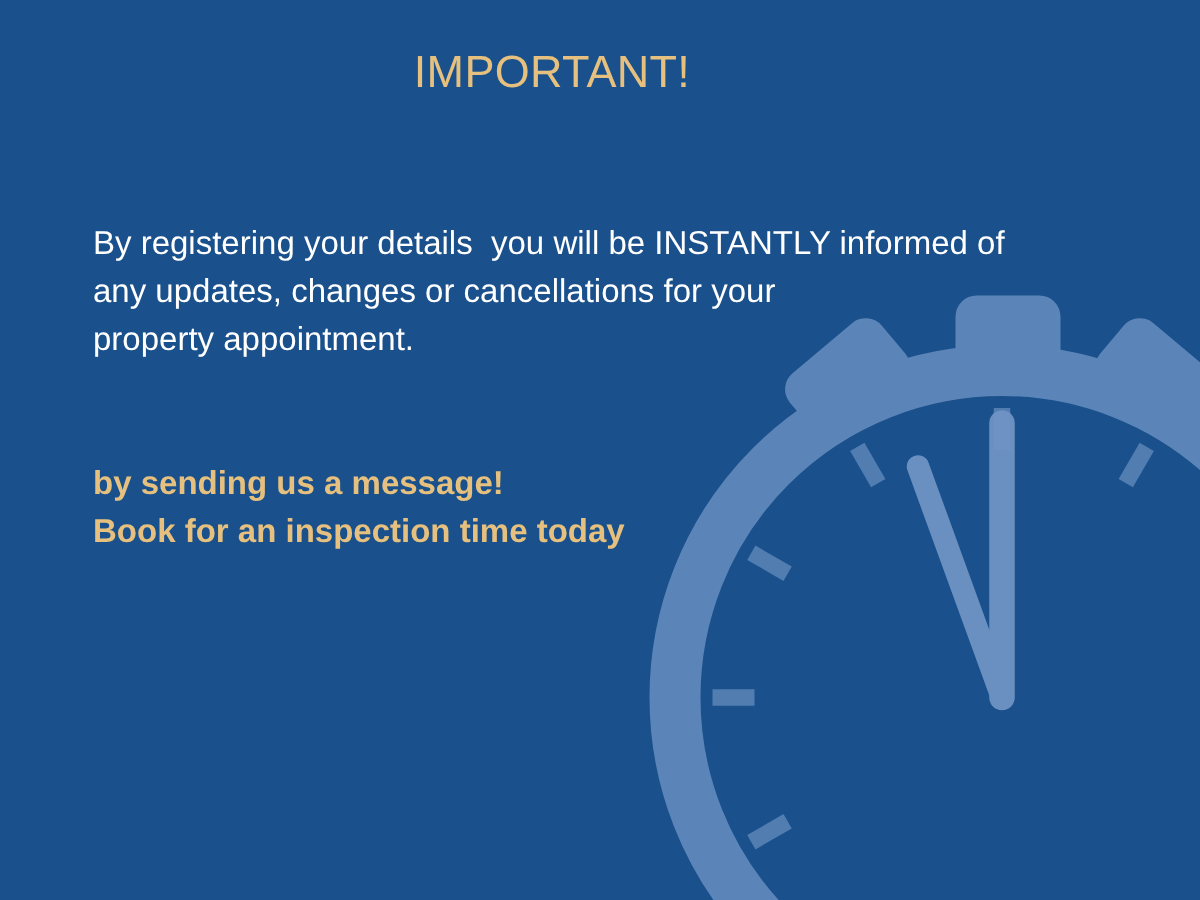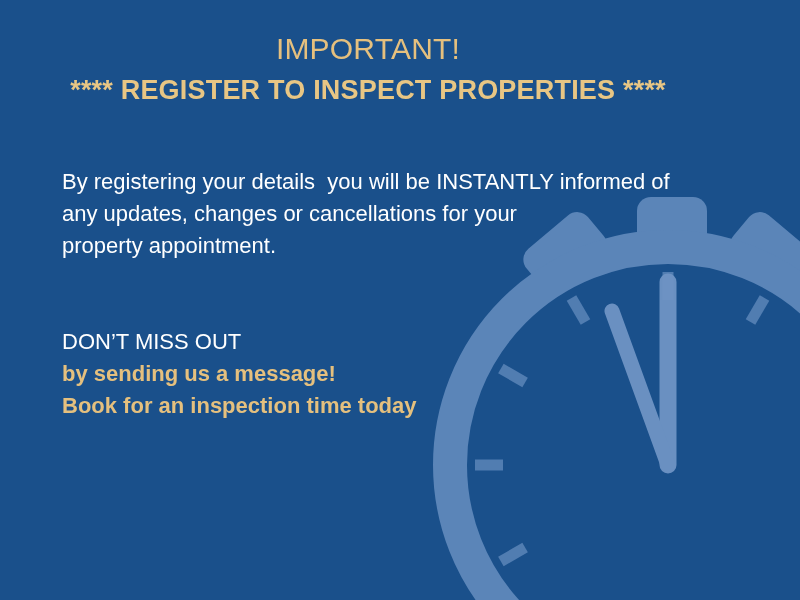--- a/index.html
+++ b/index.html
@@ -61,21 +61,20 @@
     left: 62px;
     top: 146px;
     width: 660px;
   }
   .para {
     color: #ffffff;
     font-size: 22px;
     line-height: 32px;
     font-weight: 400;
     white-space: pre-wrap;
-    margin-top: 20px;
   }
   .para-gap {
     height: 32px;
   }
   .cta-white {
     color: #ffffff;
     font-size: 22px;
     line-height: 32px;
     font-weight: 400;
   }
@@ -125,28 +124,26 @@
     <g stroke="#6f94c4" stroke-linecap="round" opacity="0.95">
       <line x1="668" y1="465" x2="668" y2="282" stroke-width="17"></line>
       <line x1="668" y1="465" x2="612" y2="311" stroke-width="15"></line>
     </g>
   </svg>
 
   <div id="content">
 
     <div class="heading-block">
       <div class="heading-line1">IMPORTANT!</div>
-      <div class="heading-line2">****  REGISTER TO INSPECT PROPERTIES ****</div>
     </div>
 
     <div class="body-block">
       <div class="para">By registering your details  you will be INSTANTLY informed of
 any updates, changes or cancellations for your
 property appointment.</div>
       <div class="para-gap"></div>
       <div class="para-gap"></div>
-      <div class="cta-white">DON’T MISS OUT</div>
       <div class="cta-gold">by sending us a message!</div>
       <div class="cta-gold">Book for an inspection time today</div>
     </div>
 
   </div>
 </div>
 
 </body></html>

